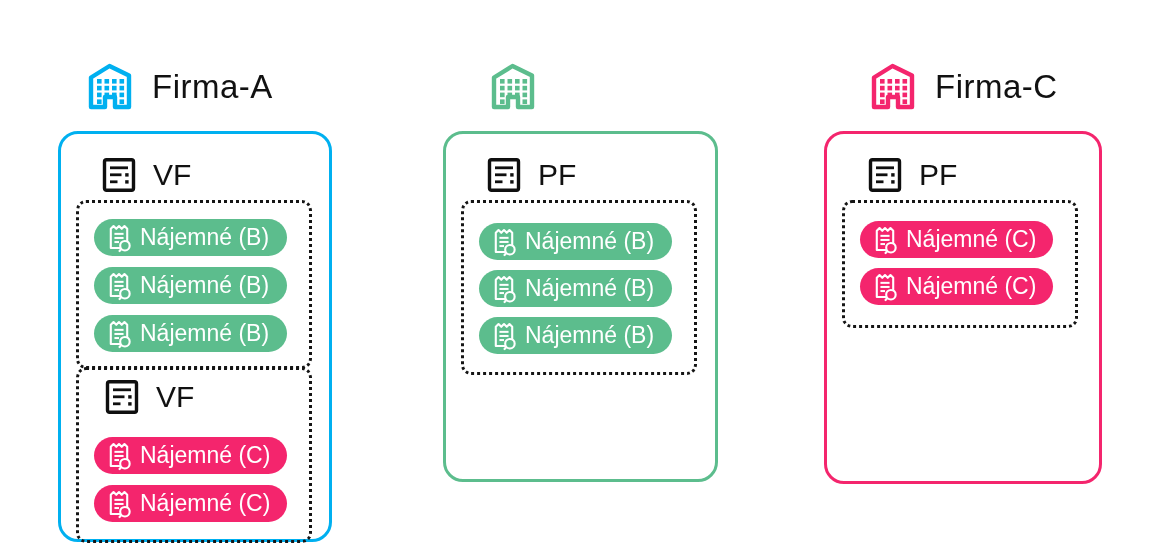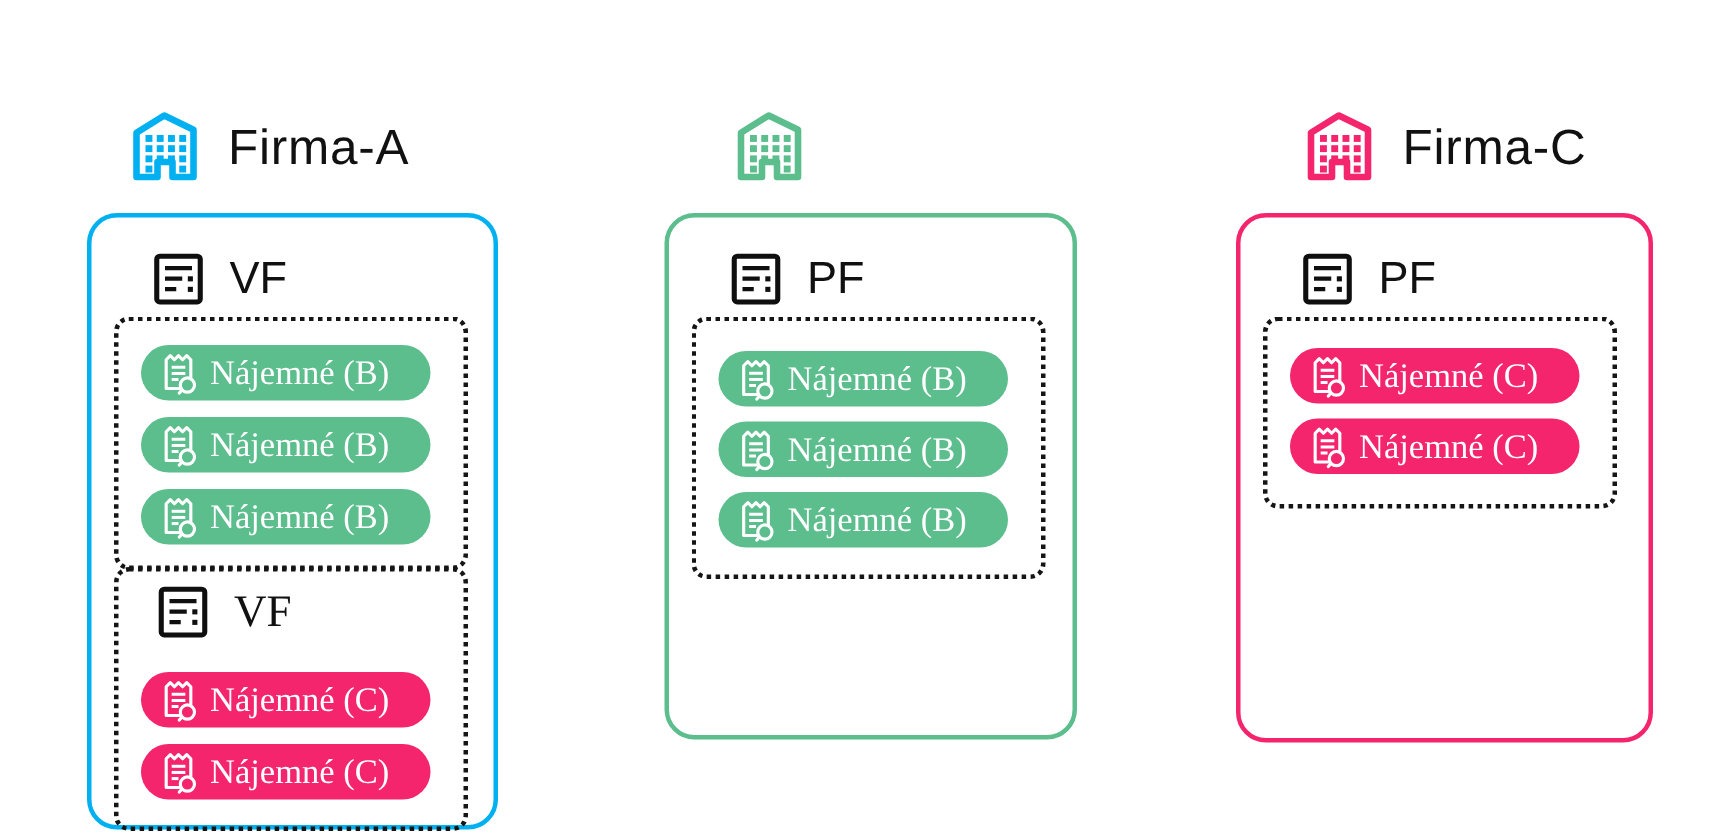--- a/index.html
+++ b/index.html
@@ -2,21 +2,21 @@
 <html><head>
 <meta charset="utf-8">
 <style>
   html,body{margin:0;padding:0;}
   body{
     width:1154px;height:556px;background:#ffffff;overflow:hidden;
     font-family:"Liberation Sans","DejaVu Sans",sans-serif;color:#111111;
   }
   #canvas{position:relative;width:1154px;height:556px;background:#ffffff;}
 
-  .company{position:absolute;top:60px;margin-top:11px;}
+  .company{position:absolute;top:60px;}
   .company-0{left:58px;}
   .company-1{left:443px;}
   .company-2{left:824px;}
 
   .company-header{display:flex;align-items:center;gap:16px;height:52px;}
   .company-0 .company-header{padding-left:26px;}
   .company-1 .company-header{padding-left:44px;}
   .company-2 .company-header{padding-left:43px;align-items:center;}
 
   .building-icon{width:52px;height:52px;color:var(--accent);flex:0 0 auto;display:block;}
@@ -34,21 +34,21 @@
   .group{margin:0;}
   .doc-row{display:flex;align-items:center;gap:15px;height:38px;margin:22px 0 6px 39px;}
   .doc-row.inside{margin:8px 0 10px 24px;}
   .doc-icon{width:38px;height:38px;flex:0 0 auto;display:block;}
   .doc-icon svg{display:block;width:38px;height:38px;}
   .doc-label{font-size:30px;line-height:1;color:#111;white-space:nowrap;}
 
   .dotted-box{
     margin-left:15px;width:236px;box-sizing:border-box;
     border:3px dotted #151515;border-radius:10px;
-    padding:16px 0 14px 0;display:flex;flex-direction:column;gap:11px;font-family:Liberation Serif, serif;
+    padding:16px 0 14px 0;display:flex;flex-direction:column;gap:11px;
   }
   .dotted-box.label-inside{padding-top:0;padding-bottom:18px;}
   .company-0 .group:nth-child(2) .dotted-box{margin-top:-2px;}
   .company-1 .dotted-box{padding-top:20px;padding-bottom:18px;gap:10px;}
   .company-2 .dotted-box{padding-top:18px;padding-bottom:20px;gap:10px;}
 
   .pill{
     margin-left:15px;width:193px;height:37px;border-radius:18.5px;
     background:var(--pill-bg);box-sizing:border-box;
     display:flex;align-items:center;gap:8px;padding-left:12px;flex:0 0 auto;

